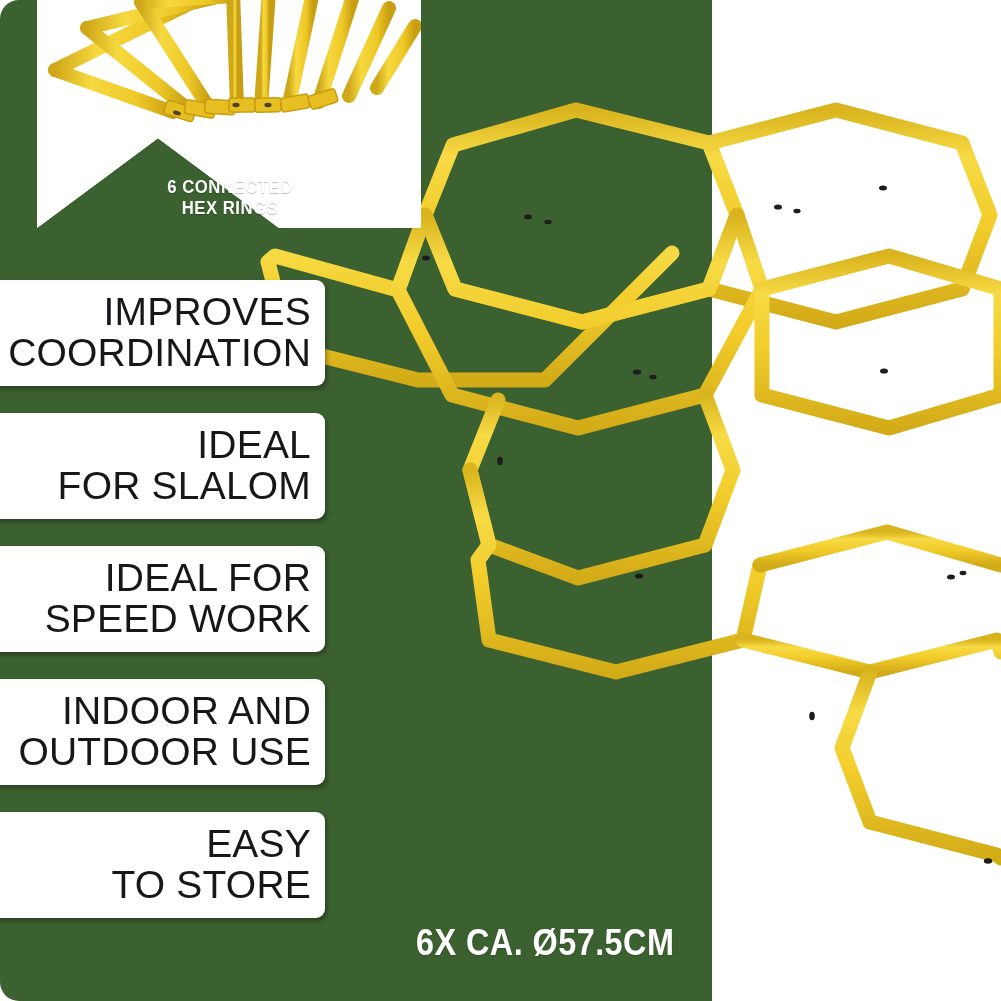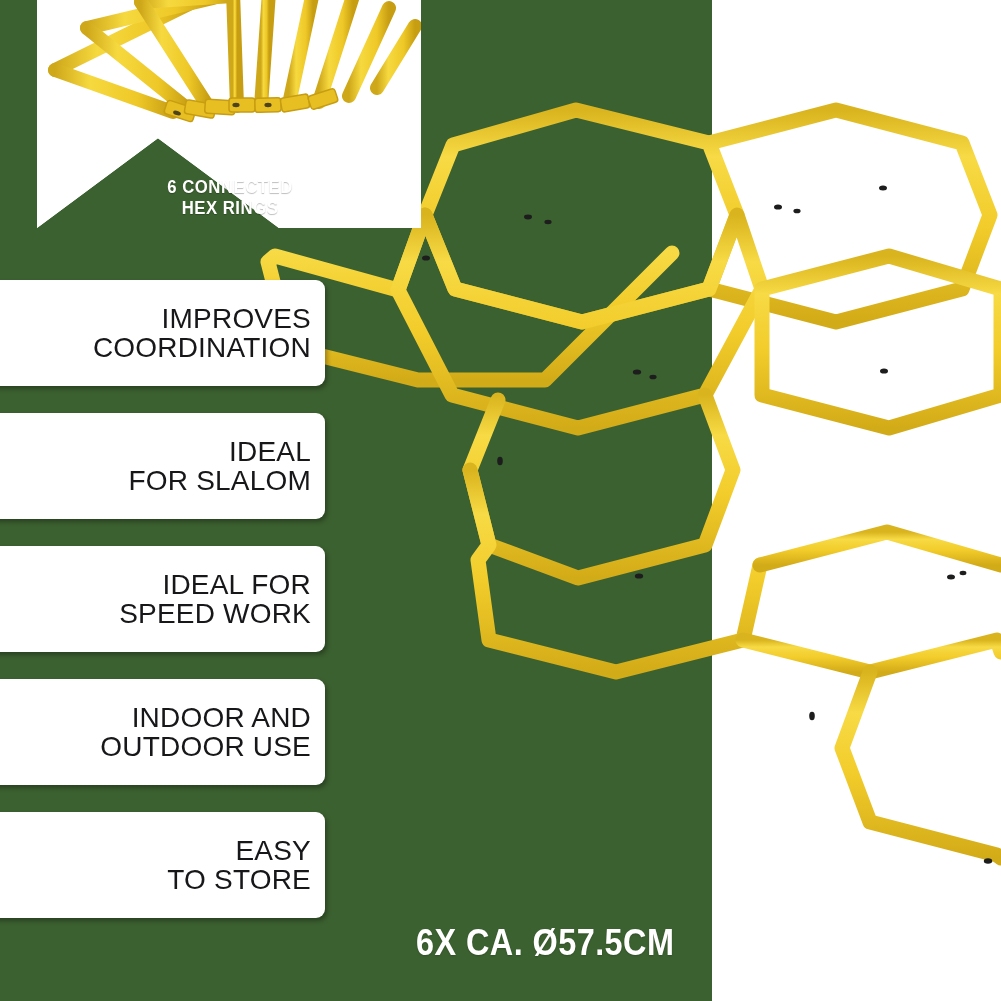--- a/index.html
+++ b/index.html
@@ -7,20 +7,21 @@
     padding: 0;
     background: #ffffff;
   }
   #canvas {
     position: relative;
     width: 1001px;
     height: 1001px;
     overflow: hidden;
     background: #ffffff;
     font-family: "Liberation Sans", sans-serif;
+    border-radius: 19px;
   }
 
   
   .bg-green {
     position: absolute;
     left: 0; top: 0;
     width: 712px;
     height: 1001px;
     background: #3c6130;
   }
@@ -91,21 +92,21 @@
     align-items: center;
     justify-content: flex-end;
     box-sizing: border-box;
     padding-right: 14px;
   }
   .feature-text {
     text-align: right;
     color: #17171a;
     font-family: "Liberation Sans", sans-serif;
     font-weight: 300;
-    font-size: 28px;
+    font-size: 39px;
     line-height: 1.04;
     letter-spacing: 0.2px;
     text-transform: uppercase;
     white-space: pre-line;
   }
 
   
   .size-label {
     position: absolute;
     left: 416px;

